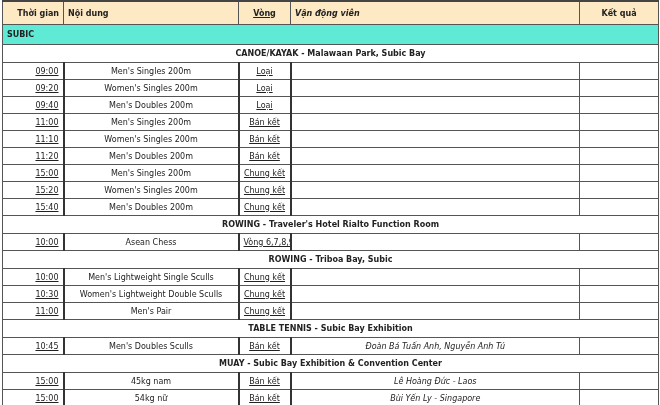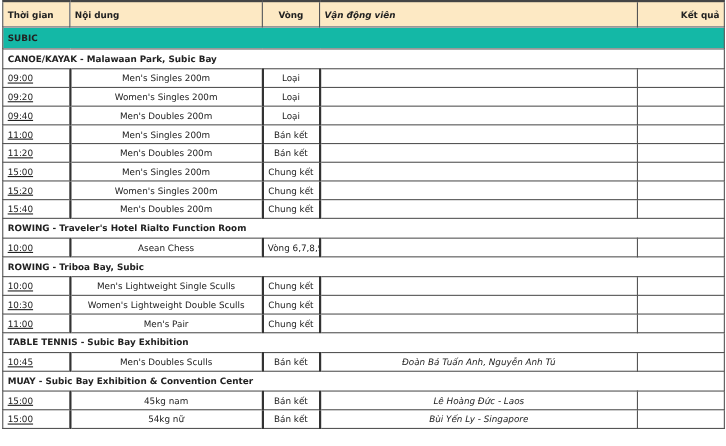--- a/index.html
+++ b/index.html
@@ -1,26 +1,26 @@
 <!DOCTYPE html>
 <html><head>
 <meta charset="utf-8">
 <style>
   html, body { margin:0; padding:0; background:#ffffff; }
   body { width:660px; height:405px; overflow:hidden; font-family:"DejaVu Sans", sans-serif; font-size:8px; color:#222; }
   table { border-collapse:collapse; width:654px; margin-left:2px; table-layout:fixed; }
   td, th { border:1px solid #555; padding:0 4px; height:16px; white-space:nowrap; overflow:hidden; }
-  thead th { background:#fde9c4; height:22px; font-weight:bold; font-size:8px; border-top:2px solid #444; text-align:right; }
-  .c-time { width:52px; text-align:left; }
+  thead th { background:#fde9c4; height:22px; font-weight:bold; font-size:8px; border-top:2px solid #444; text-align:center; }
+  .c-time { width:52px; text-align:right; }
   .c-content { width:166px; text-align:left; }
-  .c-round { width:43px; text-align:center; }
+  .c-round { width:43px; text-align:center;text-decoration:underline; }
   .c-athlete { width:280px; text-align:left;font-style:italic; }
   .c-result { width:70px; }
-  tr.region td { background:#14b8a6; font-weight:bold; height:19px; border-left:1px solid #555; border-right:1px solid #555; }
-  tr.venue td { font-weight:bold; height:17px; background:#ffffff; }
+  tr.region td { background:#5eead4; font-weight:bold; height:19px; border-left:1px solid #555; border-right:1px solid #555; }
+  tr.venue td { font-weight:bold; height:17px; background:#ffffff;text-align:center; }
   tr.event td.c-time { border-left:1px solid #555;text-decoration:underline; }
   td.c-content, td.c-round, td.c-athlete { border-left:2px solid #333;text-align:center; }
 </style>
 </head>
 <body>
 
 <table>
   <thead>
     <tr>
       <th class="c-time">Thời gian</th>
@@ -54,20 +54,27 @@
       <tr class="event">
         <td class="c-time">09:40</td>
         <td class="c-content">Men's Doubles 200m</td>
         <td class="c-round">Loại</td>
         <td class="c-athlete"></td>
         <td class="c-result"></td>
       </tr>
       <tr class="event">
         <td class="c-time">11:00</td>
         <td class="c-content">Men's Singles 200m</td>
+        <td class="c-round">Bán kết</td>
+        <td class="c-athlete"></td>
+        <td class="c-result"></td>
+      </tr>
+      <tr class="event">
+        <td class="c-time">11:10</td>
+        <td class="c-content">Women's Singles 200m</td>
         <td class="c-round">Bán kết</td>
         <td class="c-athlete"></td>
         <td class="c-result"></td>
       </tr>
       <tr class="event">
         <td class="c-time">11:20</td>
         <td class="c-content">Men's Doubles 200m</td>
         <td class="c-round">Bán kết</td>
         <td class="c-athlete"></td>
         <td class="c-result"></td>

